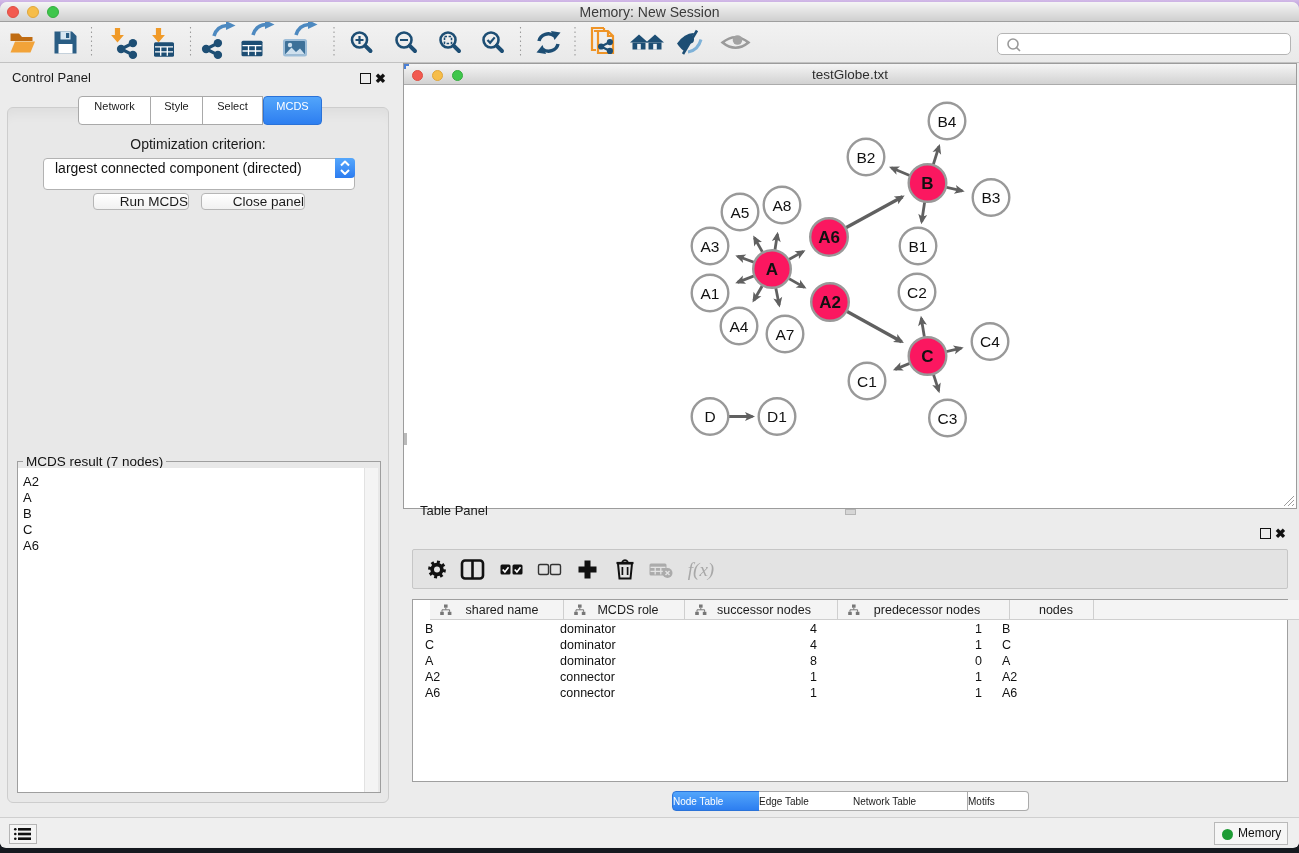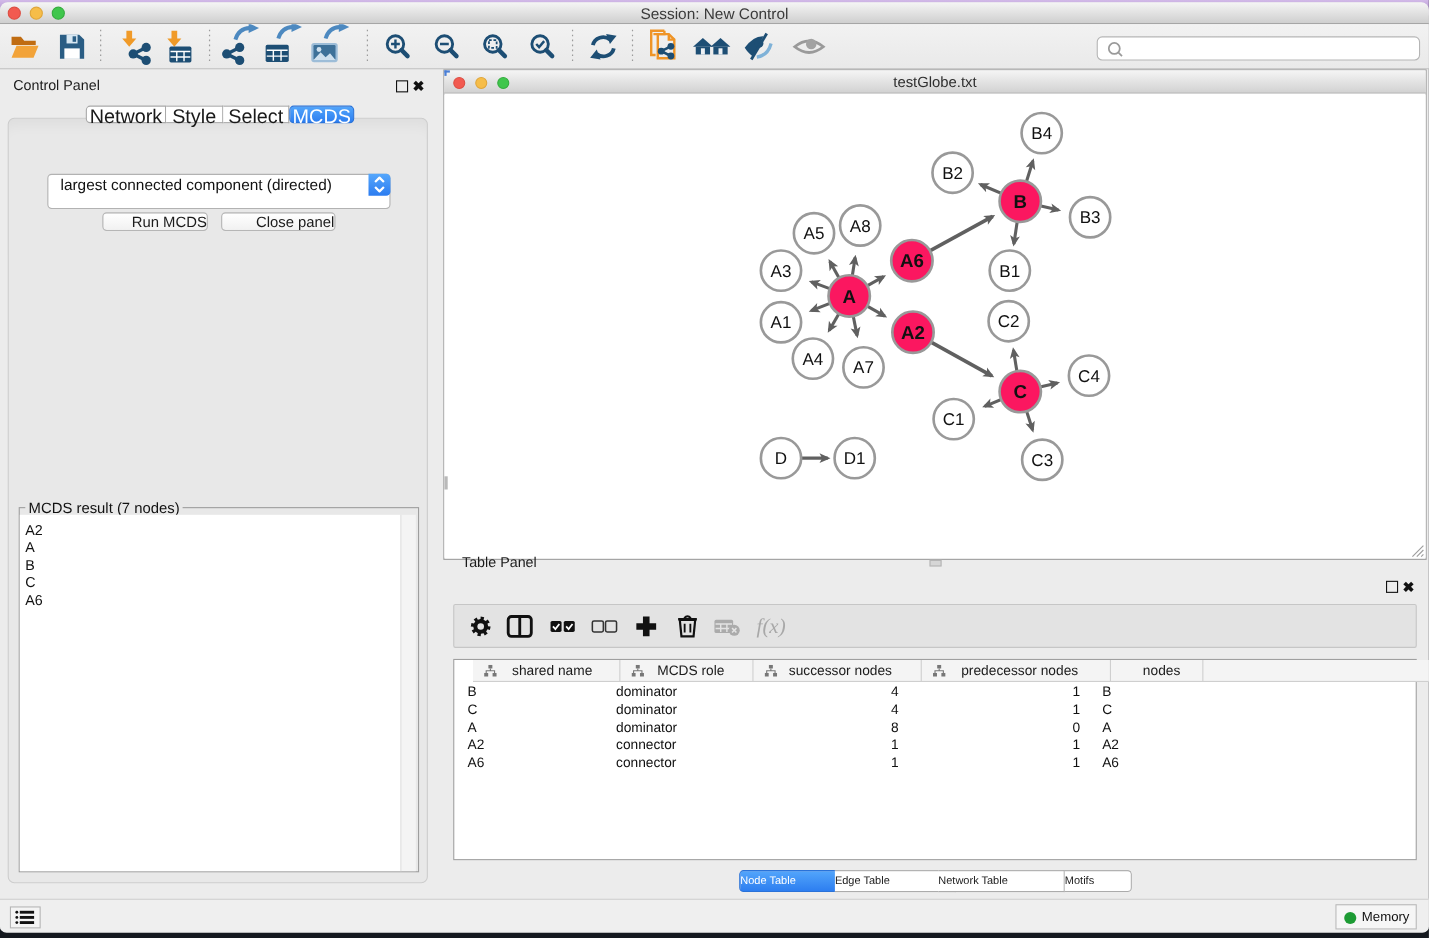--- a/index.html
+++ b/index.html
@@ -13,21 +13,21 @@
 #titlebar .t2{left:27px;background:#f6bd49;border:1px solid #e0a63a}
 #titlebar .t3{left:47px;background:#3fc64c;border:1px solid #35ad3f}
 #title{left:0;top:0;width:1299px;height:20px;text-align:center;line-height:20px;font-size:14px;color:#3a3a3a}
 #toolbar{left:0;top:20px;width:1299px;height:41px;background:linear-gradient(#f2f2f2,#e9e9e9);border-bottom:1px solid #c2c2c2}
 #search{left:997px;top:31px;width:294px;height:22px;background:#fff;border:1px solid #b5b5b5;border-radius:5px}
 
 #cp-title{left:12px;top:64px;width:200px;height:24px;line-height:24px;font-size:13px;color:#1b1b1b}
 #cp-sq{left:360px;top:71px;width:11px;height:11px;border:1.5px solid #111}
 #cp-x{left:375px;top:65px;width:16px;height:24px;line-height:24px;font-size:13px;font-weight:bold;color:#111}
 #cp-panel{left:7px;top:105px;width:382px;height:696px;background:#e8e8e8;border:1px solid #cdcdcd;border-radius:6px;box-shadow:inset 0 14px 12px -8px rgba(0,0,0,0.045)}
-.cptab{top:94px;height:16px;background:#fff;border:1px solid #a9a9a9;font-size:18px;color:#1a1a1a;text-align:center;line-height:19px}
+.cptab{top:94px;height:29px;background:#fff;border:1px solid #a9a9a9;font-size:11px;color:#1a1a1a;text-align:center;line-height:19px}
 #tabNetwork{left:78px;width:73px;border-radius:4px 0 0 4px}
 #tabStyle{left:151px;width:52px;border-left:none}
 #tabSelect{left:203px;width:60px;border-left:none}
 #tabMCDS{left:263px;width:59px;background:linear-gradient(#52a5fb,#2d7ef0);color:#fff;border:1px solid #2a72d8;border-radius:4px}
 #optlabel{left:0;top:134px;width:396px;text-align:center;font-size:14px;color:#1b1b1b}
 #dropdown{left:43px;top:156px;width:312px;height:32px;background:#fff;border:1px solid #b2b2b2;border-radius:4px}
 #dropdown .txt{position:absolute;left:11px;top:0;height:18px;line-height:18px;font-size:14px;color:#111}
 #dropdown .spin{position:absolute;right:-1px;top:-1px;width:20px;height:20px;background:linear-gradient(#55a7fc,#2c7cf0);border-radius:0 4px 4px 0}
 .btn{top:191px;height:17px;background:linear-gradient(#ffffff,#f1f1f1);border:1px solid #b6b6b6;border-radius:4px;font-size:13.5px;color:#1b1b1b;text-align:right;line-height:15px}
 #btnRun{left:93px;width:96px}
@@ -67,21 +67,21 @@
 #membtn .lbl{position:absolute;left:23px;top:0}
 </style></head>
 <body>
 <div class="abs" id="deskTop"></div>
 <div class="abs" id="win">
   <div class="abs" id="titlebar">
       <div class="abs tl t1"></div>
       <div class="abs tl t2"></div>
       <div class="abs tl t3"></div>
     </div>
-  <div class="abs" id="title">Session: New Control</div>
+  <div class="abs" id="title">Memory: New Session</div>
   <div class="abs" id="toolbar">
       <svg width="1299" height="41" viewBox="0 0 1299 41" style="position:absolute;left:0;top:0">
         <line x1="91.5" y1="5" x2="91.5" y2="36" stroke="#9b9b9b" stroke-width="1.1" stroke-dasharray="1.5,3"></line>
         <line x1="190.5" y1="5" x2="190.5" y2="36" stroke="#9b9b9b" stroke-width="1.1" stroke-dasharray="1.5,3"></line>
         <line x1="334" y1="5" x2="334" y2="36" stroke="#9b9b9b" stroke-width="1.1" stroke-dasharray="1.5,3"></line>
         <line x1="520.5" y1="5" x2="520.5" y2="36" stroke="#9b9b9b" stroke-width="1.1" stroke-dasharray="1.5,3"></line>
         <line x1="575" y1="5" x2="575" y2="36" stroke="#9b9b9b" stroke-width="1.1" stroke-dasharray="1.5,3"></line>
         <path d="M10.5,11.5 h8.5 l3,3.5 h10.5 v4 h-22 z" fill="#c06c12"></path>
         <path d="M10.5,30.5 l4.5,-11 h20 l-4.5,11 z" fill="#f2a339"></path>
         <path d="M54.5,9.5 h17.5 l4.5,4.5 v17.5 h-22 z" fill="#2a5d84"></path>
@@ -194,20 +194,21 @@
       </svg>
     </div>
   <div class="abs" id="cp-title">Control Panel</div>
   <div class="abs" id="cp-sq"></div>
     <div class="abs" id="cp-x">✖</div>
   <div class="abs" id="cp-panel"></div>
   <div class="abs cptab" id="tabNetwork">Network</div>
   <div class="abs cptab" id="tabStyle">Style</div>
   <div class="abs cptab" id="tabSelect">Select</div>
   <div class="abs cptab" id="tabMCDS">MCDS</div>
+  <div class="abs" id="optlabel">Optimization criterion:</div>
   <div class="abs" id="dropdown">
       <div class="txt">largest connected component (directed)</div>
       <div class="spin">
         <svg width="20" height="20" viewBox="0 0 20 20" style="position:absolute;left:0;top:0">
           <path d="M6,7.5 L10,3.5 L14,7.5" stroke="#fff" stroke-width="2" fill="none" stroke-linejoin="round"></path>
           <path d="M6,12 L10,16 L14,12" stroke="#fff" stroke-width="2" fill="none" stroke-linejoin="round"></path>
         </svg>
       </div>
     </div>
   <div class="abs btn" id="btnRun">Run MCDS</div>

